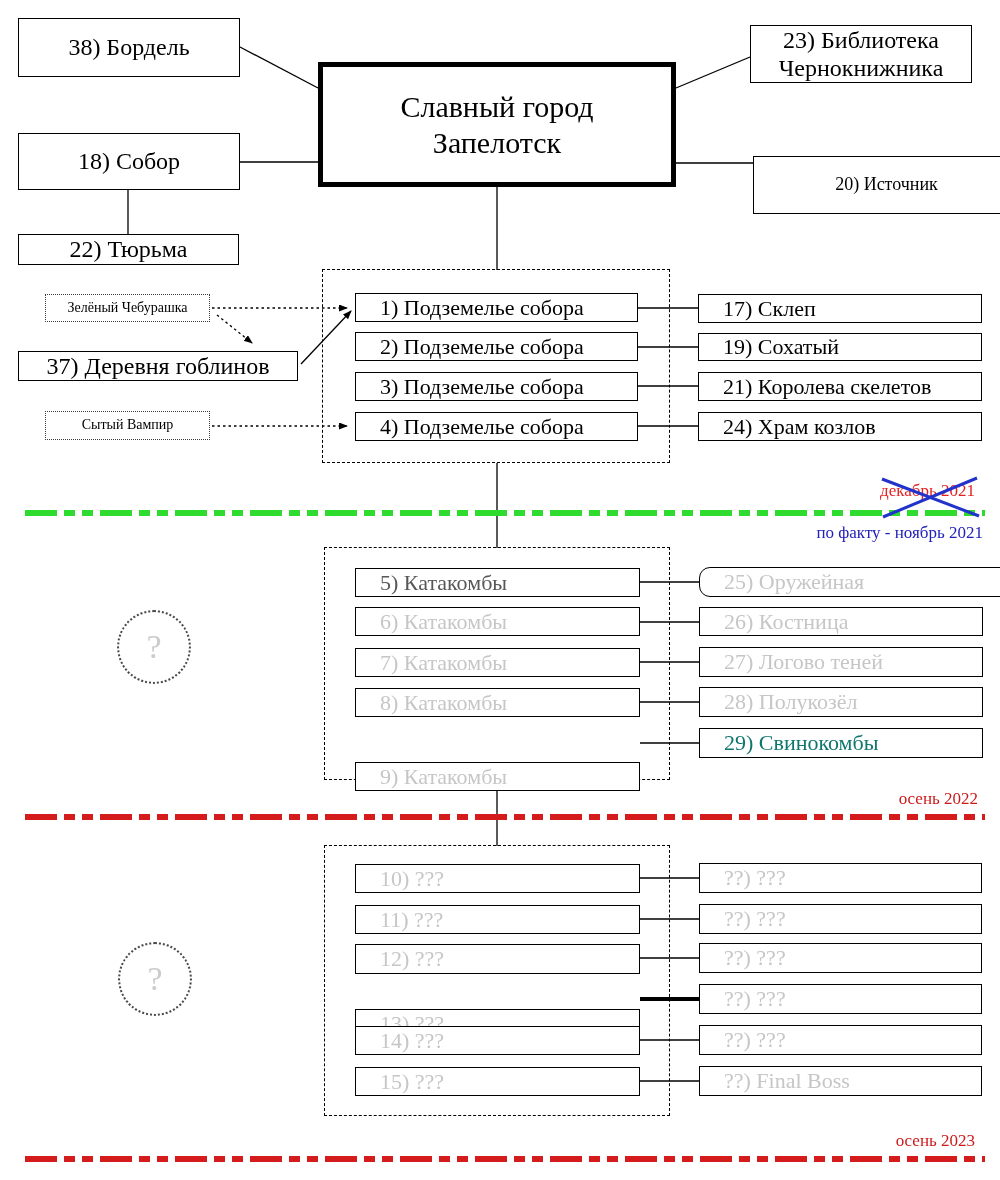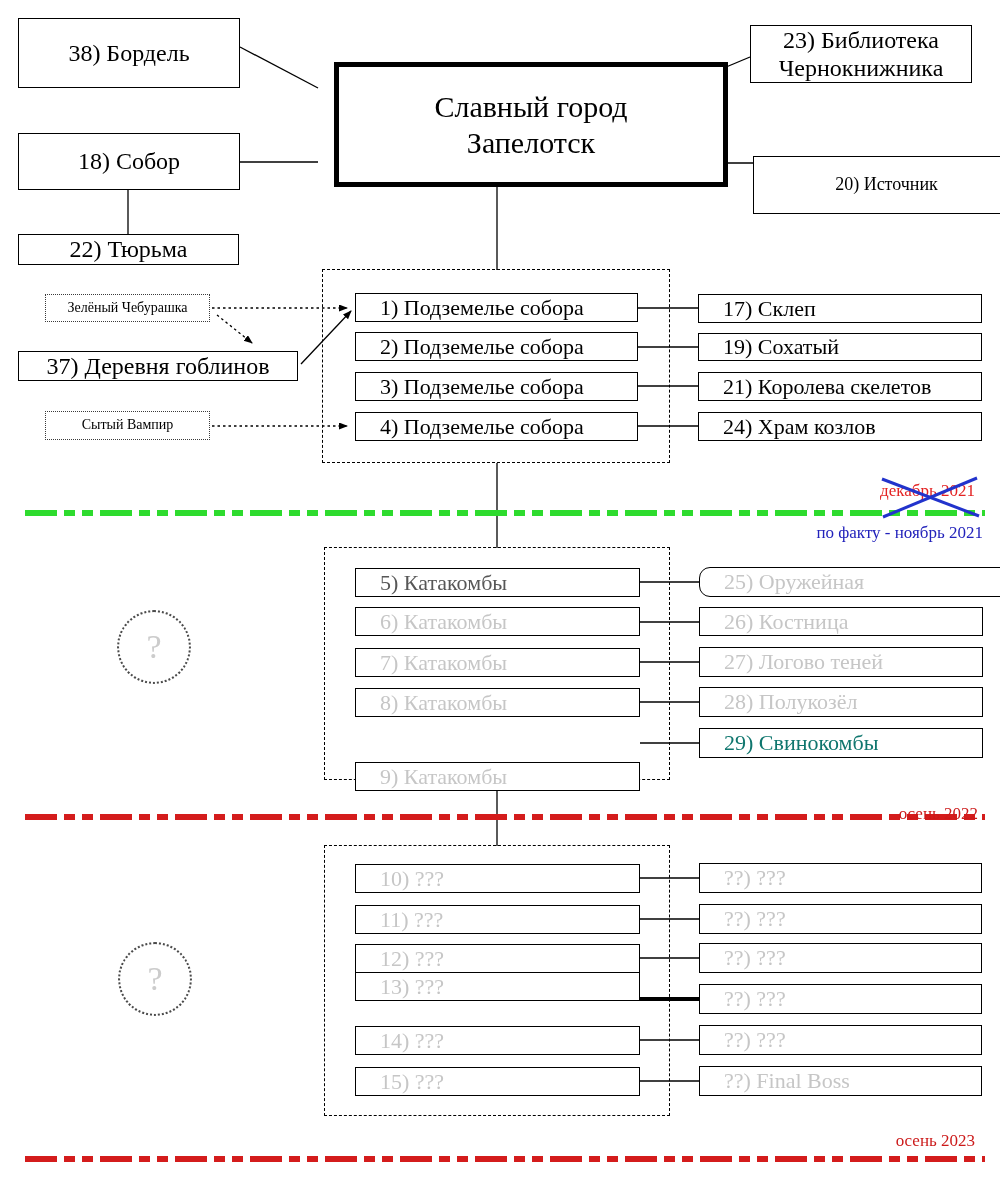--- a/index.html
+++ b/index.html
@@ -66,22 +66,22 @@
       <line x1="640" y1="1081" x2="699" y2="1081" stroke="#000" stroke-width="1.3"></line>
       <line x1="212" y1="308" x2="347" y2="308" stroke="#000" stroke-width="1.3" stroke-dasharray="2.5 3" marker-end="url(#arrowhead)"></line>
       <line x1="217" y1="315" x2="252" y2="343" stroke="#000" stroke-width="1.3" stroke-dasharray="2.5 3" marker-end="url(#arrowhead)"></line>
       <line x1="301" y1="364" x2="351" y2="311" stroke="#000" stroke-width="1.3" marker-end="url(#arrowhead)"></line>
       <line x1="212" y1="426" x2="347" y2="426" stroke="#000" stroke-width="1.3" stroke-dasharray="2.5 3" marker-end="url(#arrowhead)"></line>
       <line x1="25" y1="513" x2="985" y2="513" stroke="#2edb2e" stroke-width="6" stroke-dasharray="32 7 11 7 11 7"></line>
       <line x1="25" y1="817" x2="985" y2="817" stroke="#d41c1c" stroke-width="6" stroke-dasharray="32 7 11 7 11 7"></line>
       <line x1="25" y1="1159" x2="985" y2="1159" stroke="#d41c1c" stroke-width="6" stroke-dasharray="32 7 11 7 11 7"></line>
     </svg>
   <div id="nodes-layer">
-      <div class="node box" style="left: 18px; top: 18px; width: 222px; height: 70px; font-size: 24px; color: rgb(0, 0, 0);">38) Бордель</div>
-      <div class="node main" style="left: 318px; top: 62px; width: 394px; height: 125px; font-size: 30px; color: rgb(0, 0, 0); margin-left: 16px;">Славный город
+      <div class="node box" style="left: 18px; top: 18px; width: 222px; height: 59px; font-size: 24px; color: rgb(0, 0, 0);">38) Бордель</div>
+      <div class="node main" style="left: 318px; top: 62px; width: 358px; height: 125px; font-size: 30px; color: rgb(0, 0, 0);">Славный город
 Запелотск</div>
       <div class="node box" style="left: 18px; top: 133px; width: 222px; height: 57px; font-size: 24px; color: rgb(0, 0, 0);">18) Собор</div>
       <div class="node box" style="left: 18px; top: 234px; width: 221px; height: 31px; font-size: 24px; color: rgb(0, 0, 0);">22) Тюрьма</div>
       <div class="node box" style="left: 750px; top: 25px; width: 222px; height: 58px; font-size: 24px; color: rgb(0, 0, 0);">23) Библиотека
 Чернокнижника</div>
       <div class="node box" style="left: 753px; top: 128px; width: 267px; height: 58px; font-size: 18px; color: rgb(0, 0, 0); margin-top: 28px;">20) Источник</div>
       <div class="node dotted" style="left: 45px; top: 294px; width: 165px; height: 28px; font-size: 14px; color: rgb(0, 0, 0);">Зелёный Чебурашка</div>
       <div class="node box" style="left: 18px; top: 351px; width: 280px; height: 30px; font-size: 24px; color: rgb(0, 0, 0);">37) Деревня гоблинов</div>
       <div class="node dotted" style="left: 45px; top: 411px; width: 165px; height: 29px; font-size: 14px; color: rgb(0, 0, 0);">Сытый Вампир</div>
       <div class="node box al" style="left: 355px; top: 293px; width: 283px; height: 29px; font-size: 22px; color: rgb(0, 0, 0);">1) Подземелье собора</div>
@@ -98,39 +98,39 @@
       <div class="node box al" style="left: 355px; top: 688px; width: 285px; height: 29px; font-size: 22px; color: rgb(198, 198, 198);">8) Катакомбы</div>
       <div class="node box al" style="left: 355px; top: 729px; width: 285px; height: 29px; font-size: 22px; color: rgb(198, 198, 198); margin-top: 33px;">9) Катакомбы</div>
       <div class="node box al" style="left: 699px; top: 567px; width: 324px; height: 30px; font-size: 22px; color: rgb(198, 198, 198); border-radius: 11px;">25) Оружейная</div>
       <div class="node box al" style="left: 699px; top: 607px; width: 284px; height: 29px; font-size: 22px; color: rgb(198, 198, 198);">26) Костница</div>
       <div class="node box al" style="left: 699px; top: 647px; width: 284px; height: 30px; font-size: 22px; color: rgb(198, 198, 198);">27) Логово теней</div>
       <div class="node box al" style="left: 699px; top: 687px; width: 284px; height: 30px; font-size: 22px; color: rgb(198, 198, 198);">28) Полукозёл</div>
       <div class="node box al" style="left: 699px; top: 728px; width: 284px; height: 30px; font-size: 22px; color: #0f766e;">29) Свинокомбы</div>
       <div class="node box al" style="left: 355px; top: 864px; width: 285px; height: 29px; font-size: 22px; color: rgb(198, 198, 198);">10) ???</div>
       <div class="node box al" style="left: 355px; top: 905px; width: 285px; height: 29px; font-size: 22px; color: rgb(198, 198, 198);">11) ???</div>
       <div class="node box al" style="left: 355px; top: 944px; width: 285px; height: 30px; font-size: 22px; color: rgb(198, 198, 198);">12) ???</div>
-      <div class="node box al" style="left: 355px; top: 972px; width: 285px; height: 29px; font-size: 22px; color: rgb(198, 198, 198); text-align: center;">13) ???</div>
+      <div class="node box al" style="left: 355px; top: 1009px; width: 285px; height: 29px; font-size: 22px; color: rgb(198, 198, 198); text-align: center;">13) ???</div>
       <div class="node box al" style="left: 355px; top: 1026px; width: 285px; height: 29px; font-size: 22px; color: rgb(198, 198, 198); text-align: right;">14) ???</div>
       <div class="node box al" style="left: 355px; top: 1067px; width: 285px; height: 29px; font-size: 22px; color: rgb(198, 198, 198);">15) ???</div>
       <div class="node box al" style="left: 699px; top: 863px; width: 283px; height: 30px; font-size: 22px; color: rgb(198, 198, 198);">??) ???</div>
       <div class="node box al" style="left: 699px; top: 904px; width: 283px; height: 30px; font-size: 22px; color: rgb(198, 198, 198);">??) ???</div>
       <div class="node box al" style="left: 699px; top: 943px; width: 283px; height: 30px; font-size: 22px; color: rgb(198, 198, 198);">??) ???</div>
       <div class="node box al" style="left: 699px; top: 984px; width: 283px; height: 30px; font-size: 22px; color: rgb(198, 198, 198);">??) ???</div>
       <div class="node box al" style="left: 699px; top: 1025px; width: 283px; height: 30px; font-size: 22px; color: rgb(198, 198, 198);">??) ???</div>
       <div class="node box al" style="left: 699px; top: 1066px; width: 283px; height: 30px; font-size: 22px; color: rgb(198, 198, 198);">??) Final Boss</div>
       <div class="qmark" style="left: 117px; top: 610px; width: 70px; height: 70px;">
         <span>?</span>
       </div>
       <div class="qmark" style="left: 118px; top: 942px; width: 70px; height: 70px;">
         <span>?</span>
       </div>
     </div>
   <div id="annos-layer">
       <div class="anno" style="right: 25px; top: 481px; color: rgb(227, 34, 34); font-size: 17px;">декабрь 2021</div>
       <div class="anno" style="right: 17px; top: 523px; color: rgb(34, 34, 187); font-size: 17px;">по факту - ноябрь 2021</div>
-      <div class="anno" style="right: 22px; top: 789px; color: rgb(204, 26, 26); font-size: 17px; margin-top: 15px;">осень 2022</div>
+      <div class="anno" style="right: 22px; top: 789px; color: rgb(204, 26, 26); font-size: 17px;">осень 2022</div>
       <div class="anno" style="right: 25px; top: 1131px; color: rgb(204, 26, 26); font-size: 17px;">осень 2023</div>
       <svg viewBox="0 0 1000 1180">
         <line x1="882" y1="479" x2="979" y2="516" stroke="#2233cc" stroke-width="3"></line>
         <line x1="977" y1="478" x2="883" y2="517" stroke="#2233cc" stroke-width="3"></line>
       </svg>
     </div>
 </div>
 
 </body></html>

